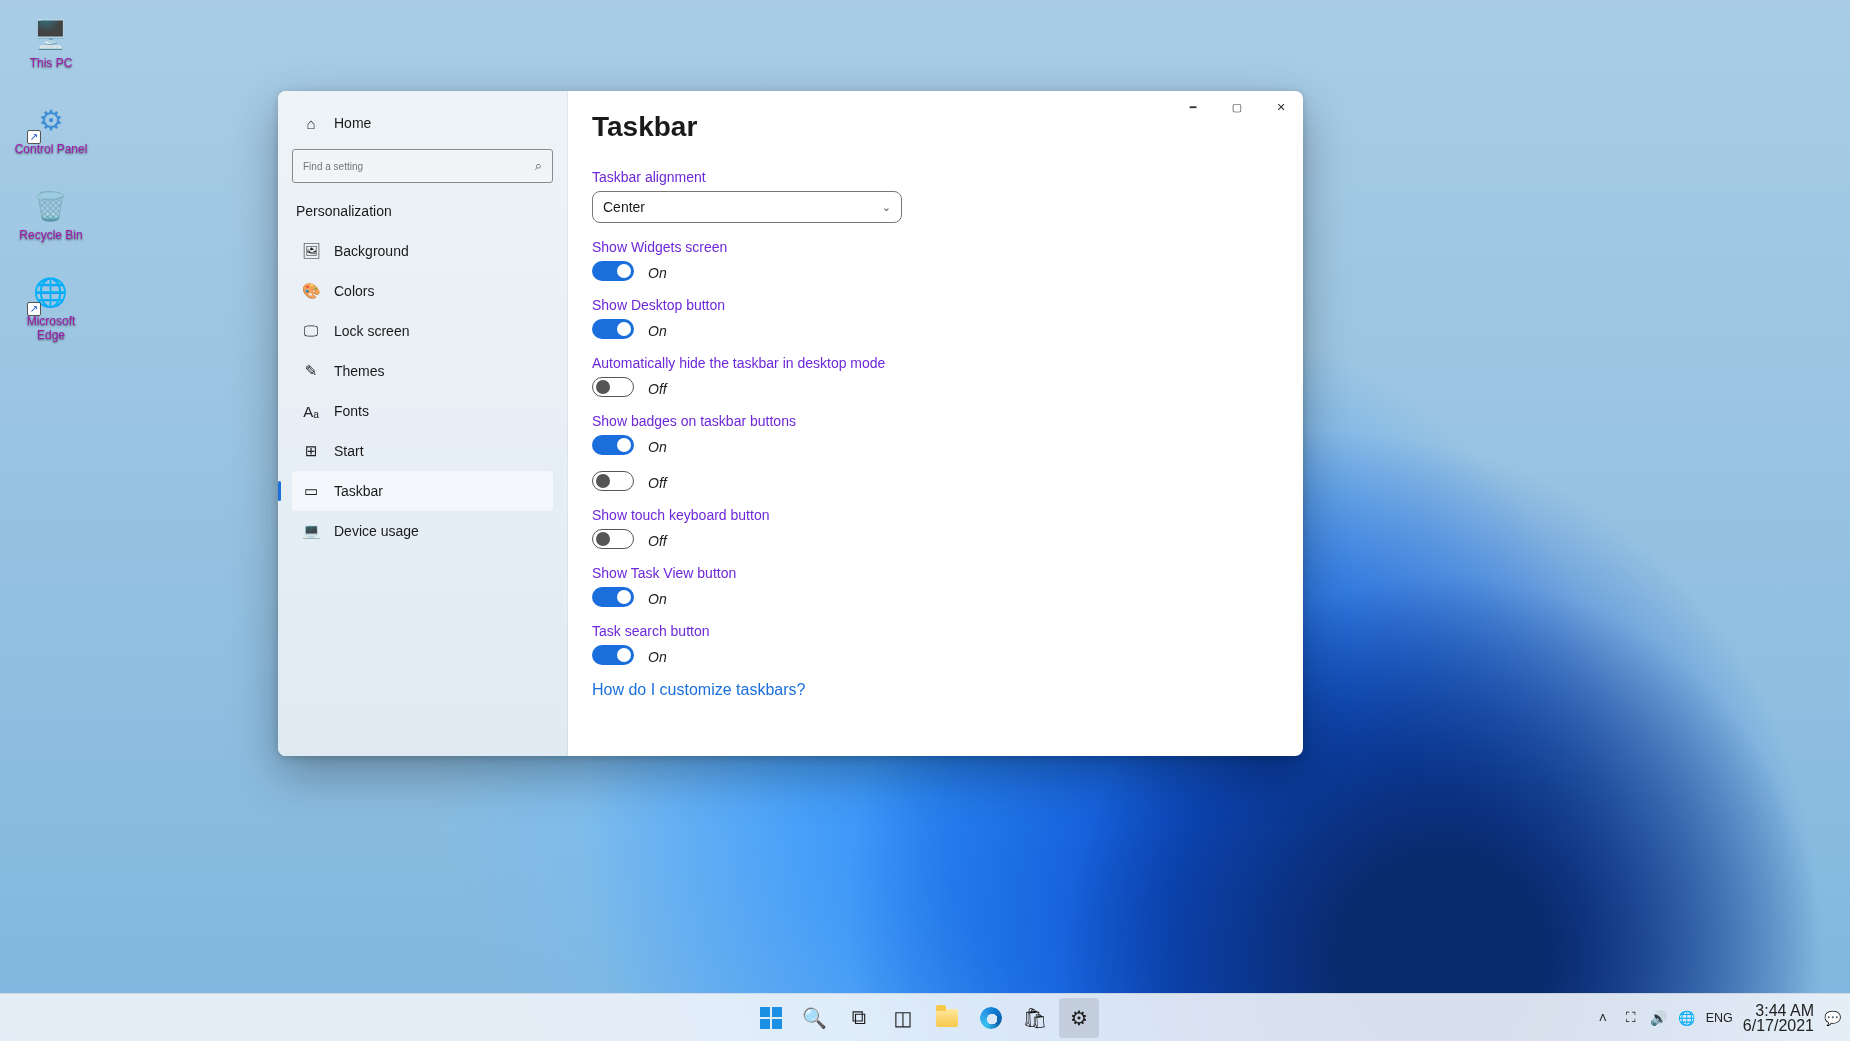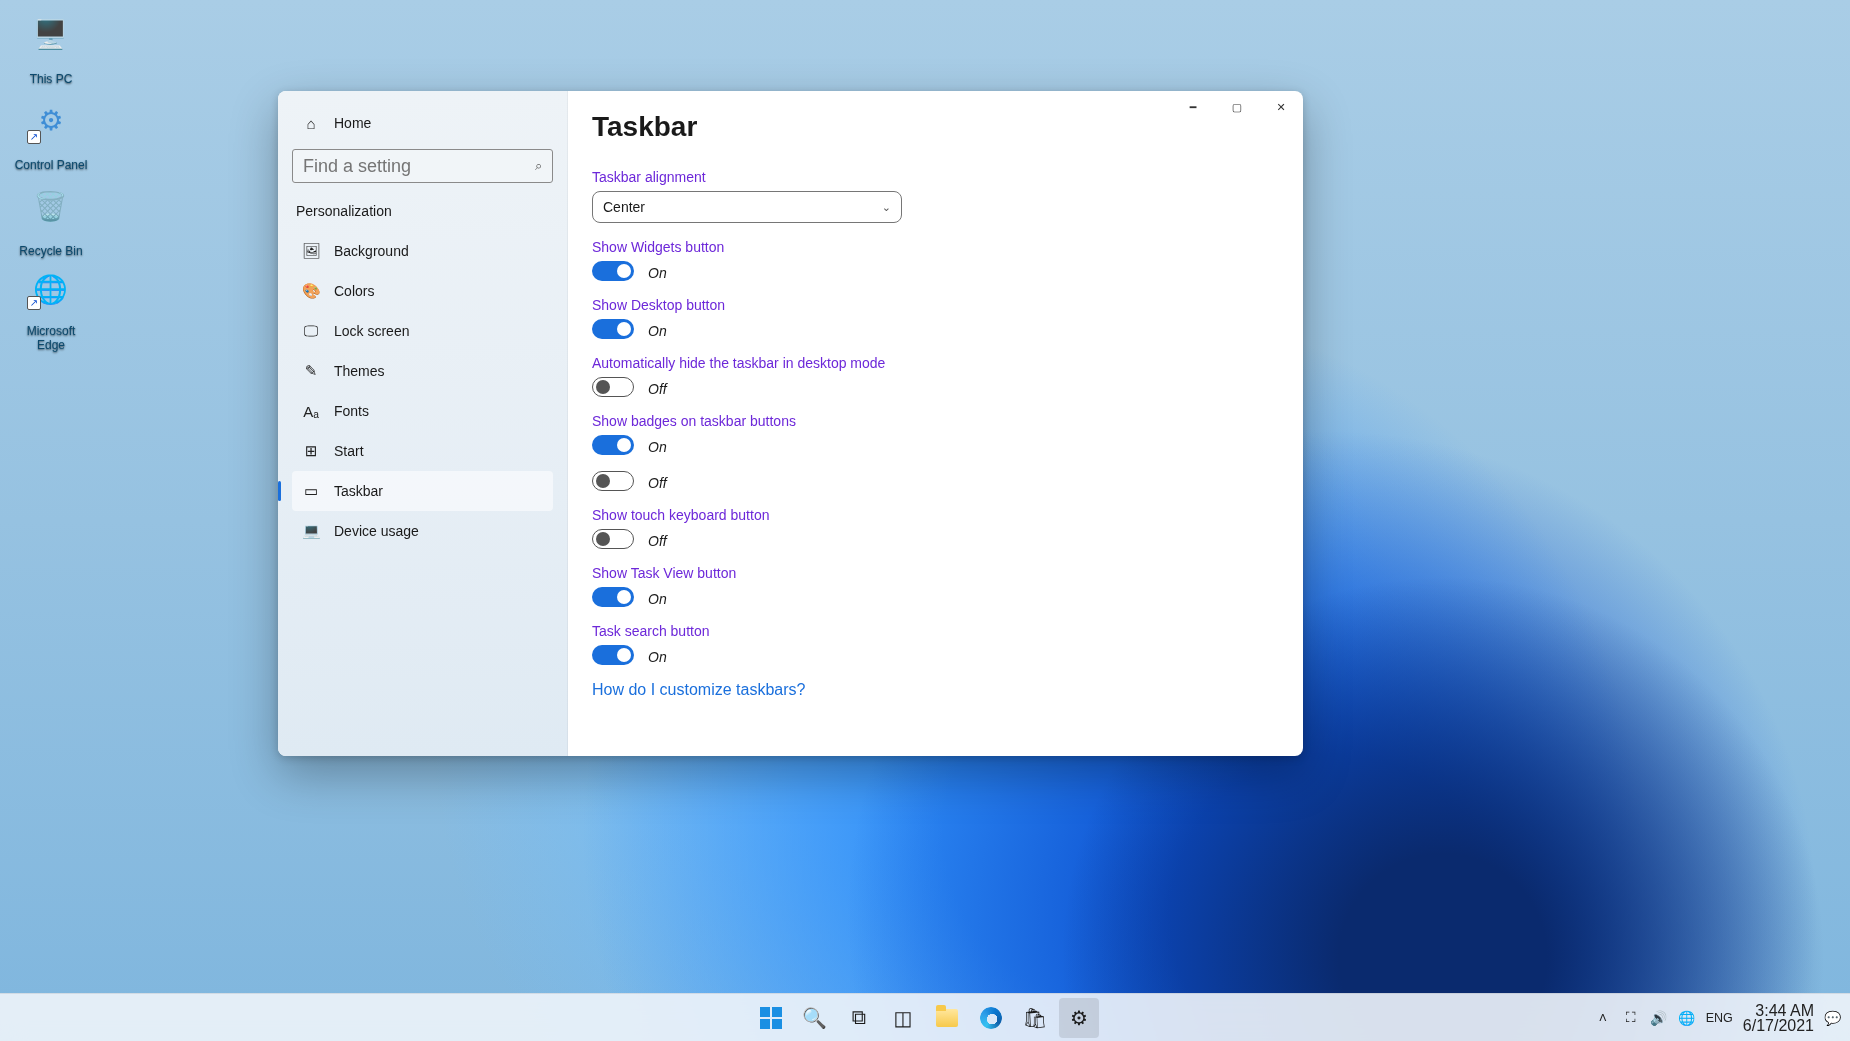--- a/index.html
+++ b/index.html
@@ -26,22 +26,22 @@
     cursor: default; user-select: none;
     padding-top: 4px;
   }
   .desk-ico .glyph {
     width: 44px; height: 44px; border-radius: 4px;
     display: flex; align-items: center; justify-content: center;
     font-size: 28px;
     position: relative;
   }
   .desk-ico .label {
-    margin-top: 16px; font-size: 12px; line-height: 14px;
-    color: #0c4a6e; text-align: center;
+    margin-top: 0; font-size: 12px; line-height: 14px;
+    color: #a21caf; text-align: center;
     text-shadow: 0 1px 2px rgba(0,0,0,.65);
     white-space: pre-line;
   }
   .shortcut-arrow {
     position: absolute; left: -2px; bottom: -2px;
     width: 14px; height: 14px; background: #fff; border: 1px solid #555;
     border-radius: 2px; font-size: 10px; line-height: 12px; text-align: center;
     color: #0a4ccf;
   }
 
@@ -78,21 +78,21 @@
     width: 3px; background: #1a6fdc; border-radius: 2px;
   }
   .search-box {
     margin: 6px 0 14px 0;
     height: 34px; border: 1px solid #8a8a8a; border-radius: 3px;
     background: #f1f5f8; display: flex; align-items: center;
     padding: 0 10px; font-size: 14px; color: #666;
   }
   .search-box input {
     flex: 1; border: 0; background: transparent; outline: 0;
-    font-size: 18px; color: #a16207;
+    font-size: 10px; color: #a16207;
   }
   .search-box .ico { font-size: 13px; color: #555; }
   .section-head { font-weight: 400; font-size: 14px; padding: 6px 4px 12px 4px; }
 
   .content {
     flex: 1; padding: 20px 24px 0 24px; overflow: hidden; position: relative;
   }
   .content h1 { font-size: 28px; font-weight: 600; margin-bottom: 26px; }
   .scroll-area { height: 560px; overflow-y: auto; padding-right: 22px; }
   .scroll-area::-webkit-scrollbar { width: 4px; }
@@ -268,21 +268,21 @@
       <div class="setting">
         <span class="lbl">Taskbar alignment</span>
         <div class="select">
           <span>Center</span>
           <span class="chev">⌄</span>
         </div>
       </div>
 
       <div id="toggle-list">
           <div class="setting">
-            <span class="lbl">Show Widgets button</span>
+            <span class="lbl">Show Widgets screen</span>
             <div class="toggle-row">
               <div class="toggle on"></div>
               <span class="toggle-state">On</span>
             </div>
           </div>
           <div class="setting">
             <span class="lbl">Show Desktop button</span>
             <div class="toggle-row">
               <div class="toggle on"></div>
               <span class="toggle-state">On</span>

